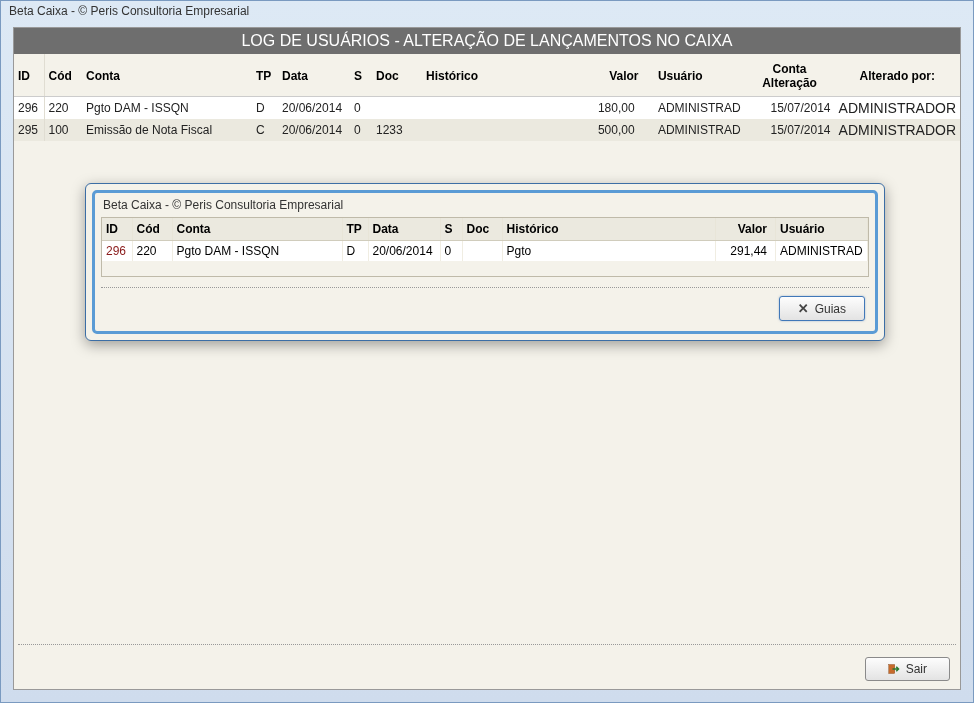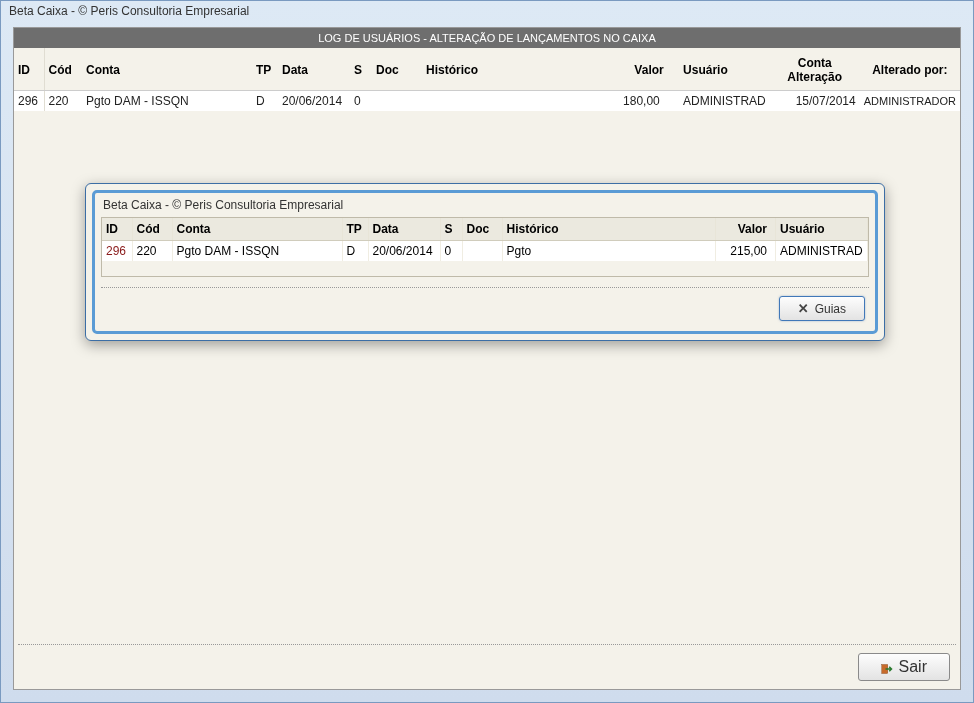--- a/index.html
+++ b/index.html
@@ -37,21 +37,21 @@
       right: 12px;
       bottom: 12px;
       background: #f4f2ea;
       border: 1px solid #999;
     }
     .header-strip {
       background: #6e6e6e;
       color: #fff;
       text-align: center;
       padding: 4px 0;
-      font-size: 11px;
+      font-size: 16px;
       font-weight: normal;
     }
     .main-table {
       width: 100%;
       border-collapse: collapse;
       font-size: 12px;
     }
     .main-table th {
       text-align: left;
       padding: 8px 4px 6px 4px;
@@ -76,40 +76,40 @@
     .conta-col { width: 170px; }
     .tp-col { width: 26px; }
     .data-col { width: 72px; }
     .s-col { width: 22px; }
     .doc-col { width: 50px; }
     .hist-col { width: auto; }
     .valor-col { width: 60px; text-align: left; padding-right: 8px; }
     .usuario-col { width: 90px; }
     .data-alt-col { width: 90px; text-align: right; }
     .alt-por-col { width: 100px; text-align: center; }
-    .link-blue { color: #2a4fa8; font-size: 11px; }
+    .link-blue { color: #2a4fa8; font-size: 14px; }
 
     .dotted-sep {
       border-top: 1px dotted #999;
       margin: 0;
       position: absolute;
       left: 4px;
       right: 4px;
       bottom: 44px;
     }
 
     .sair-button {
       position: absolute;
       bottom: 8px;
       right: 10px;
       padding: 4px 22px;
       background: linear-gradient(to bottom, #fdfdfd, #e3e3e3);
       border: 1px solid #8a8a8a;
       border-radius: 3px;
-      font-size: 16px;
+      font-size: 12px;
       color: #333;
       cursor: pointer;
       display: inline-flex;
       align-items: center;
       gap: 6px;
     }
     .sair-icon {
       display: inline-block;
       width: 12px;
       height: 12px;
@@ -228,20 +228,34 @@
           <td class="tp-col">D</td>
           <td class="data-col">20/06/2014</td>
           <td class="s-col">0</td>
           <td class="doc-col"></td>
           <td class="hist-col"></td>
           <td class="valor-col">180,00</td>
           <td class="usuario-col">ADMINISTRAD</td>
           <td class="data-alt-col">15/07/2014</td>
           <td class="alt-por-col link-blue">ADMINISTRADOR</td>
         </tr>
+        <tr class="row-beige">
+          <td class="id-col">295</td>
+          <td class="cod-col">100</td>
+          <td class="conta-col">Emissão de Nota Fiscal</td>
+          <td class="tp-col">C</td>
+          <td class="data-col">20/06/2014</td>
+          <td class="s-col">0</td>
+          <td class="doc-col">1233</td>
+          <td class="hist-col"></td>
+          <td class="valor-col">500,00</td>
+          <td class="usuario-col">ADMINISTRAD</td>
+          <td class="data-alt-col">15/07/2014</td>
+          <td class="alt-por-col link-blue">ADMINISTRADOR</td>
+        </tr>
       </tbody>
     </table>
 
     <div class="dotted-sep"></div>
 
     <button class="sair-button">
       <span class="sair-icon">
         <svg viewBox="0 0 16 16" width="12" height="12">
           <rect x="1" y="2" width="8" height="12" fill="#c76b2c" stroke="#7a3f12" stroke-width="0.5"></rect>
           <path d="M6 8 L14 8 M11 5 L14 8 L11 11" stroke="#2a7a2e" stroke-width="2" fill="none"></path>
@@ -273,21 +287,21 @@
           <tbody>
             <tr>
               <td class="id-col">296</td>
               <td>220</td>
               <td>Pgto DAM - ISSQN</td>
               <td>D</td>
               <td>20/06/2014</td>
               <td>0</td>
               <td></td>
               <td>Pgto</td>
-              <td class="valor-col">215,00</td>
+              <td class="valor-col">291,44</td>
               <td>ADMINISTRAD</td>
             </tr>
           </tbody>
         </table>
       </div>
       <div class="modal-dotted"></div>
       <div class="modal-footer">
         <button class="fechar-button">
           <span class="x-icon">✕</span>
           <span>Guias</span>

